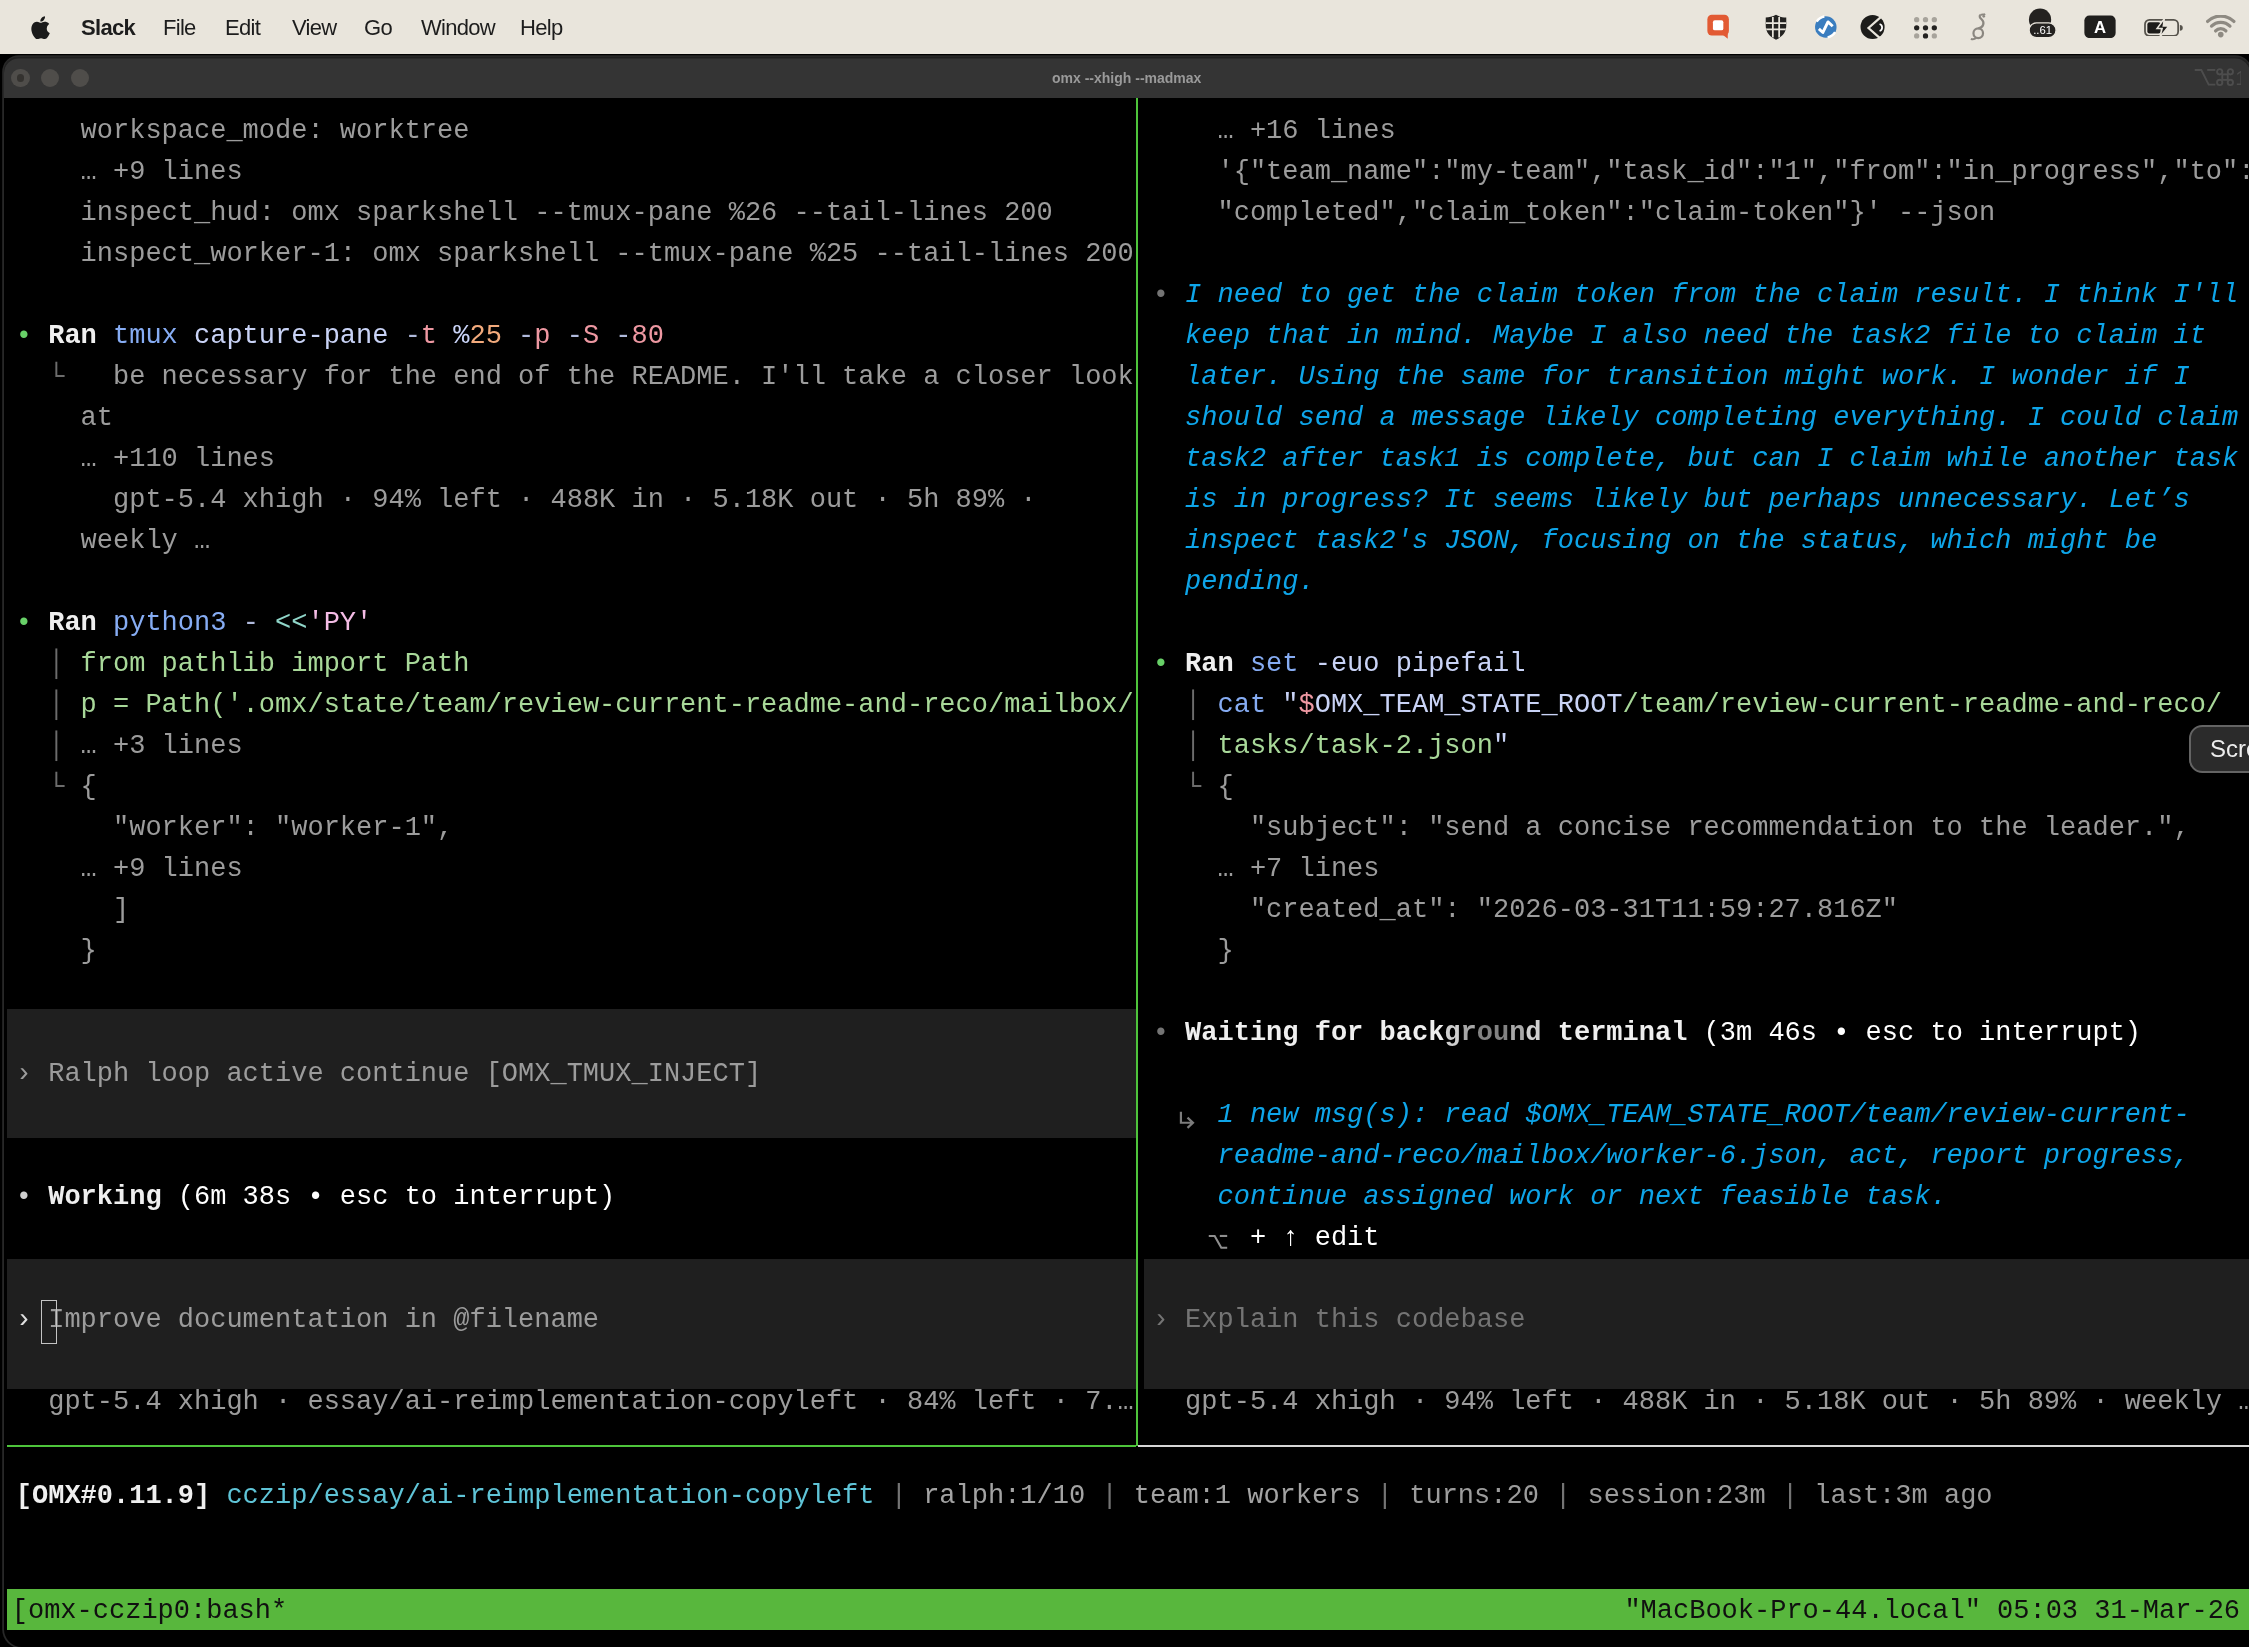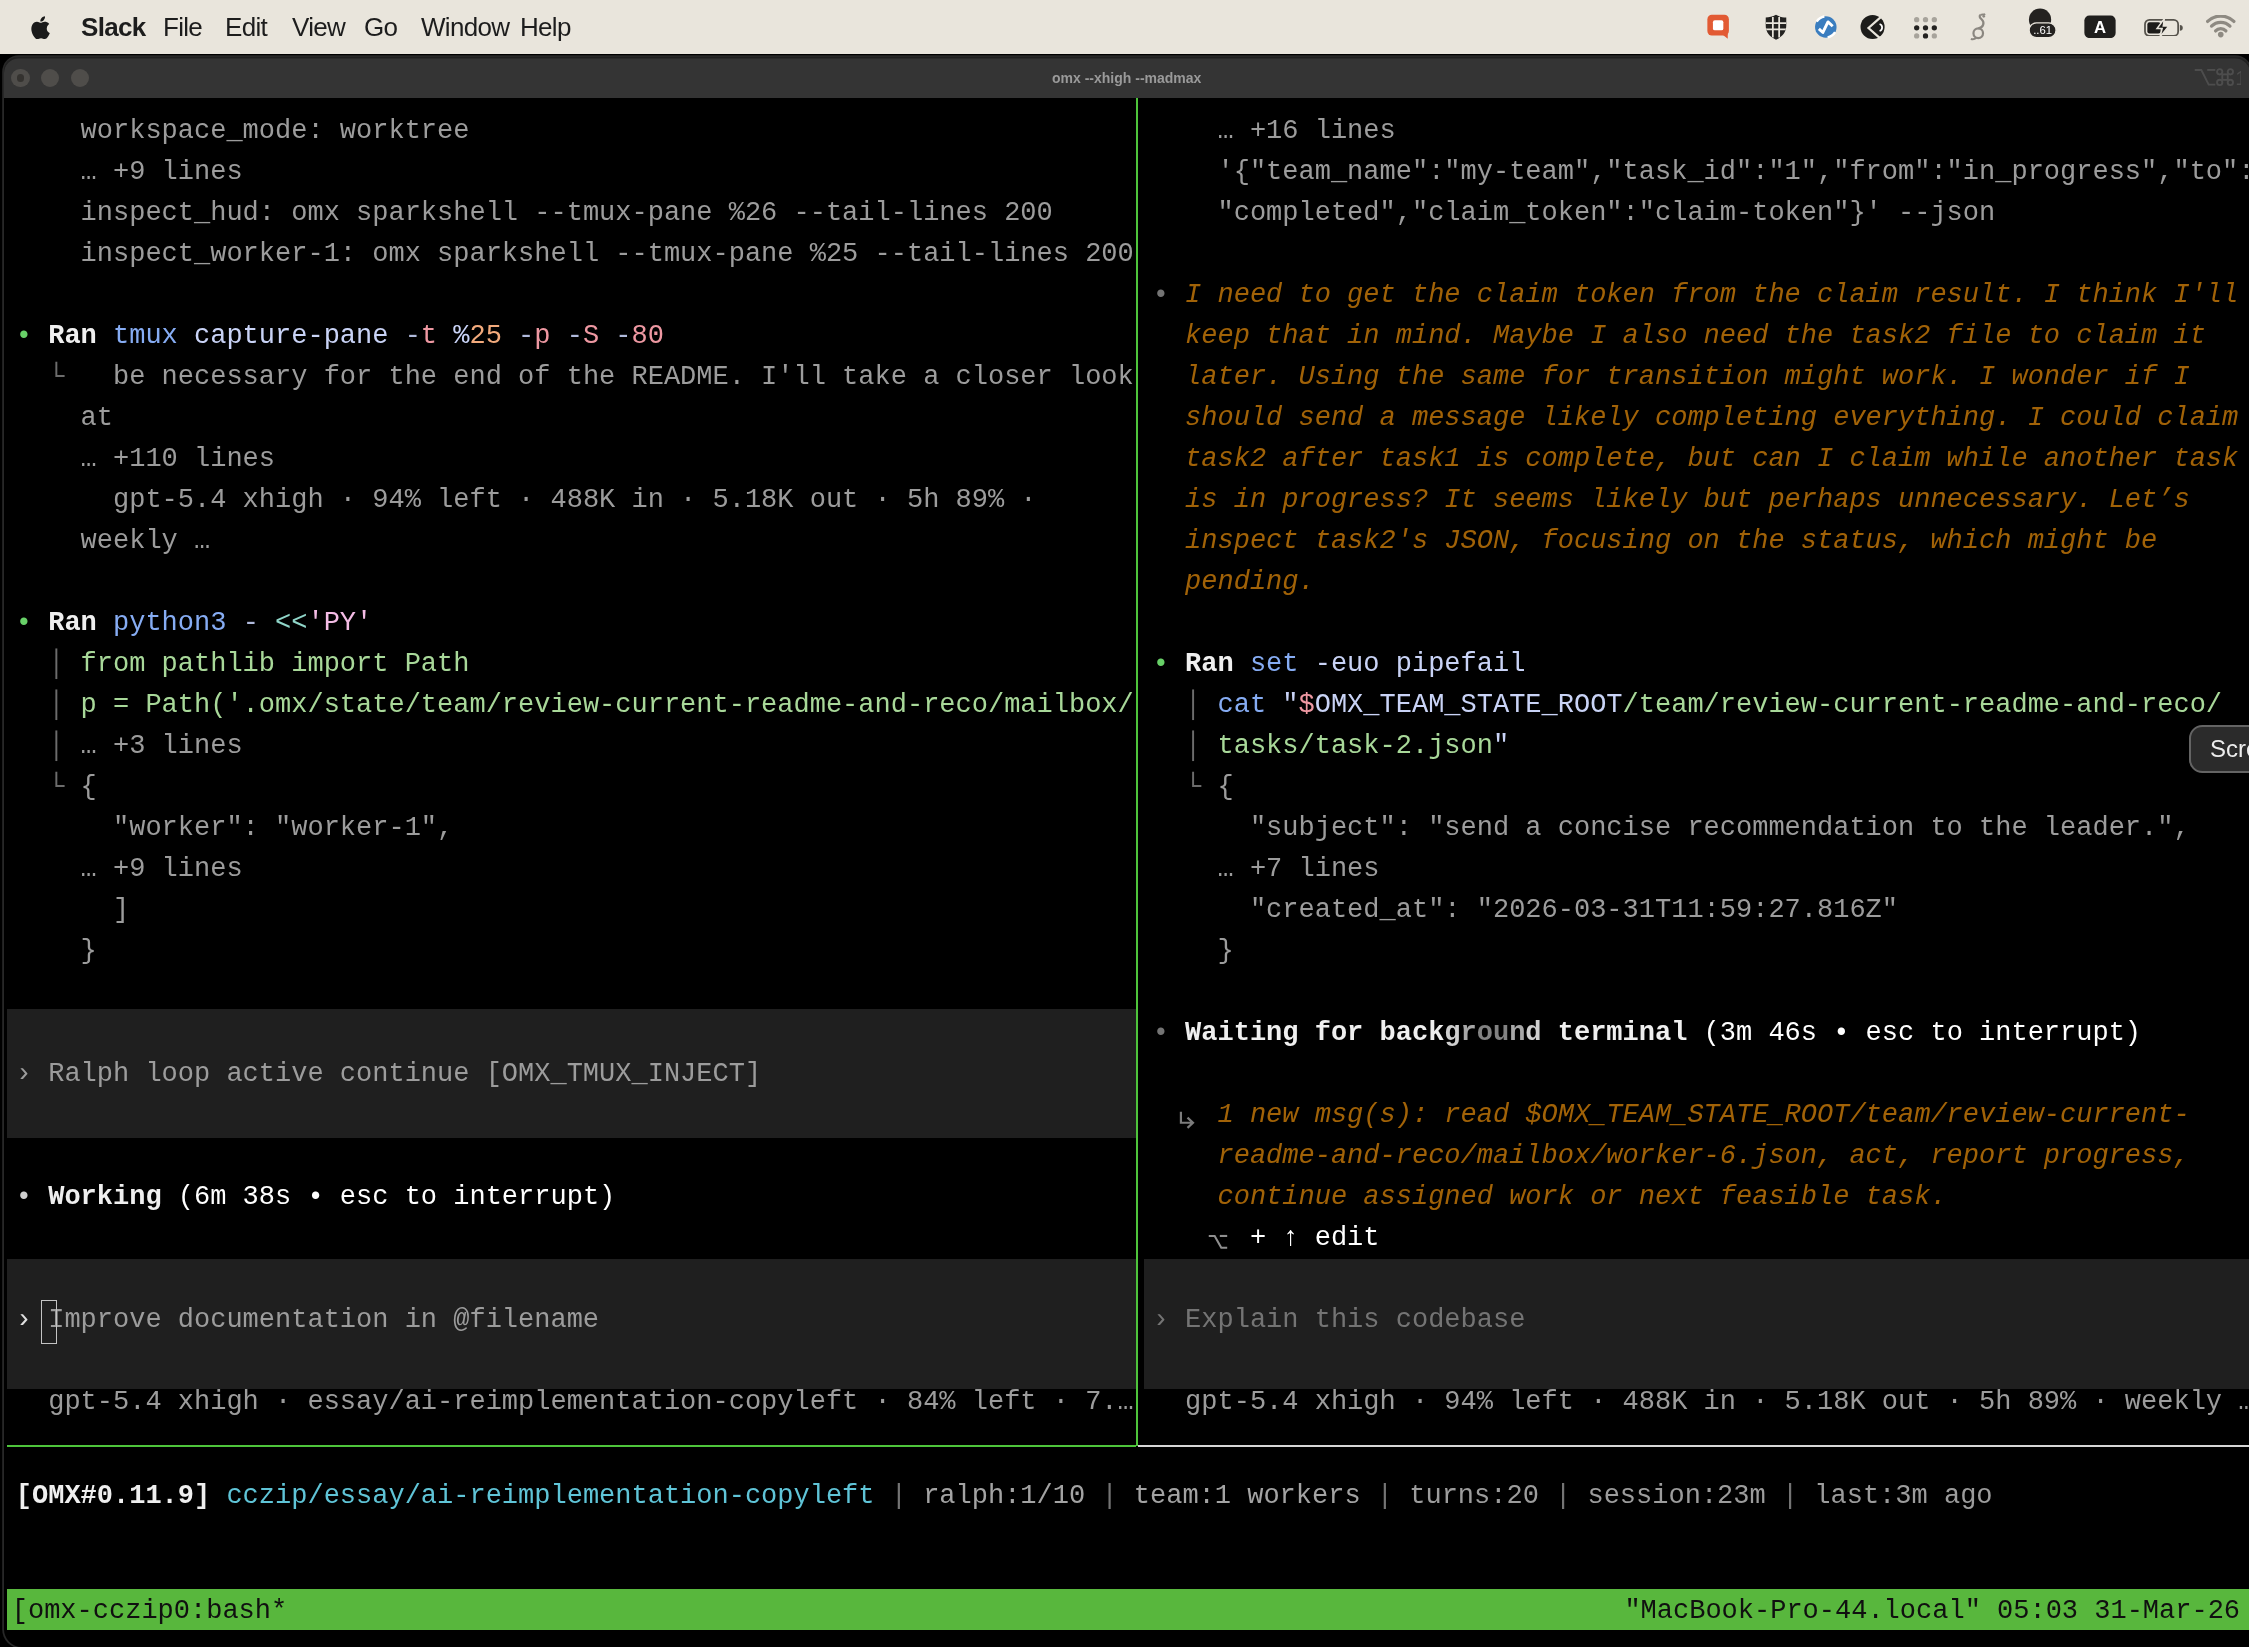--- a/index.html
+++ b/index.html
@@ -1,32 +1,32 @@
 <!DOCTYPE html>
 <html style="font-size:11.8px"><head><meta charset="utf-8"><style>
 html,body{margin:0;padding:0;background:#000;}
 body{width:2250px;height:1648px;overflow:hidden;position:relative;
      font-family:"Liberation Mono",monospace;}
 #menubar{position:absolute;left:0;top:0;width:2250px;height:54px;background:#e9e5dc;}
 .mi{position:absolute;top:0;height:54px;line-height:55px;
-    font-family:"Liberation Sans",sans-serif;font-size:26px;letter-spacing:-0.7px;color:#1d1d1d;white-space:pre;}
+    font-family:"Liberation Sans",sans-serif;font-size:22px;letter-spacing:-0.7px;color:#1d1d1d;white-space:pre;}
 .ic{position:absolute;}
 #window{position:absolute;left:3.7px;top:57px;width:2246px;height:1590px;background:#000;
         border-radius:14.8px 14.8px 0 17.7px;box-shadow:0 0 0 1.8px #282828;}
 #titlebar{position:absolute;left:0;top:0;width:100%;height:41px;background:#343434;box-shadow:inset 0 1.5px 0 #202020;
           border-radius:14.8px 14.8px 0 0;}
 .tl{position:absolute;top:11.7px;width:18.6px;height:18.6px;border-radius:50%;background:#4f4d4a;}
 #title{position:absolute;left:0;top:0;width:100%;height:41px;line-height:43px;text-align:center;
        font-family:"Liberation Sans",sans-serif;font-size:14px;font-weight:bold;color:#9a9a9a;}
 pre{position:absolute;margin:8px;font-size:27px;line-height:41px;color:#9c9c9c;
     font-family:"Liberation Mono",monospace;}
 .gy{color:#9c9c9c}
 .dm{color:#6c6c6c}
 .dg{color:#747474}
-.it{font-style:italic;color:#a16207}
+.it{font-style:italic;color:#0ea5e9}
 .g2{color:#ffffff}
 .w{color:#efefef;font-weight:bold}
 .wb{color:#cfcfcf}
 .wp{color:#e0e0e0}
 .g{color:#68d168}
 .b{color:#86acf3}
 .t{color:#c9d3f6}
 .d{color:#b0badc}
 .r{color:#ee98a2}
 .o{color:#f2aa7c}

